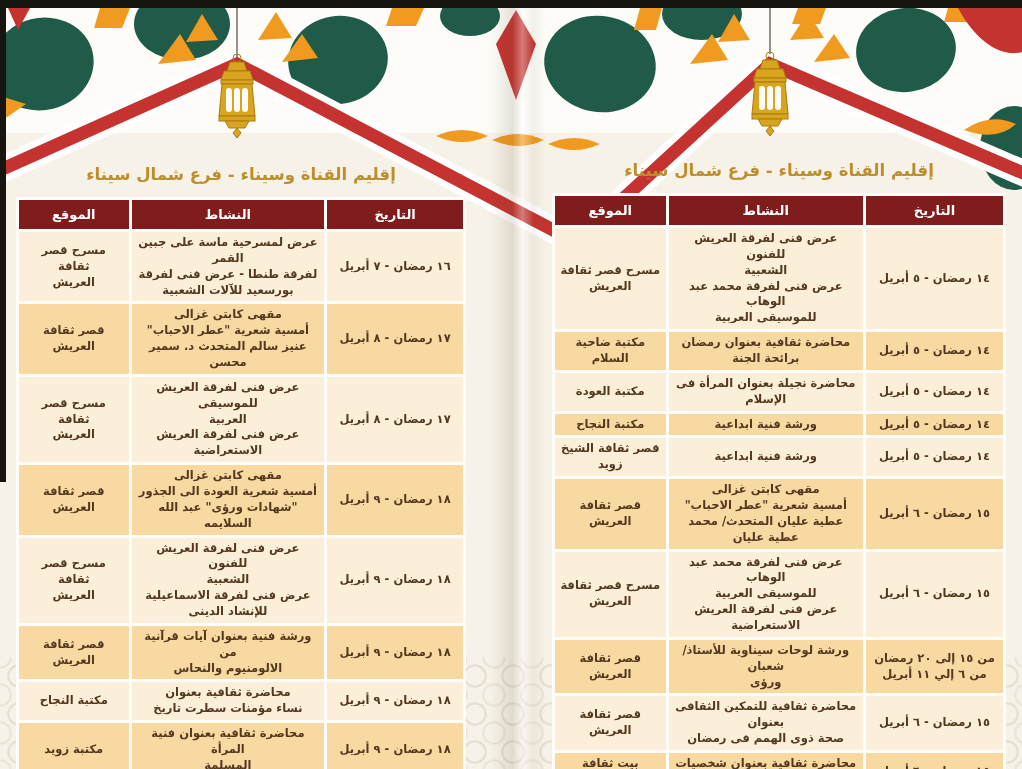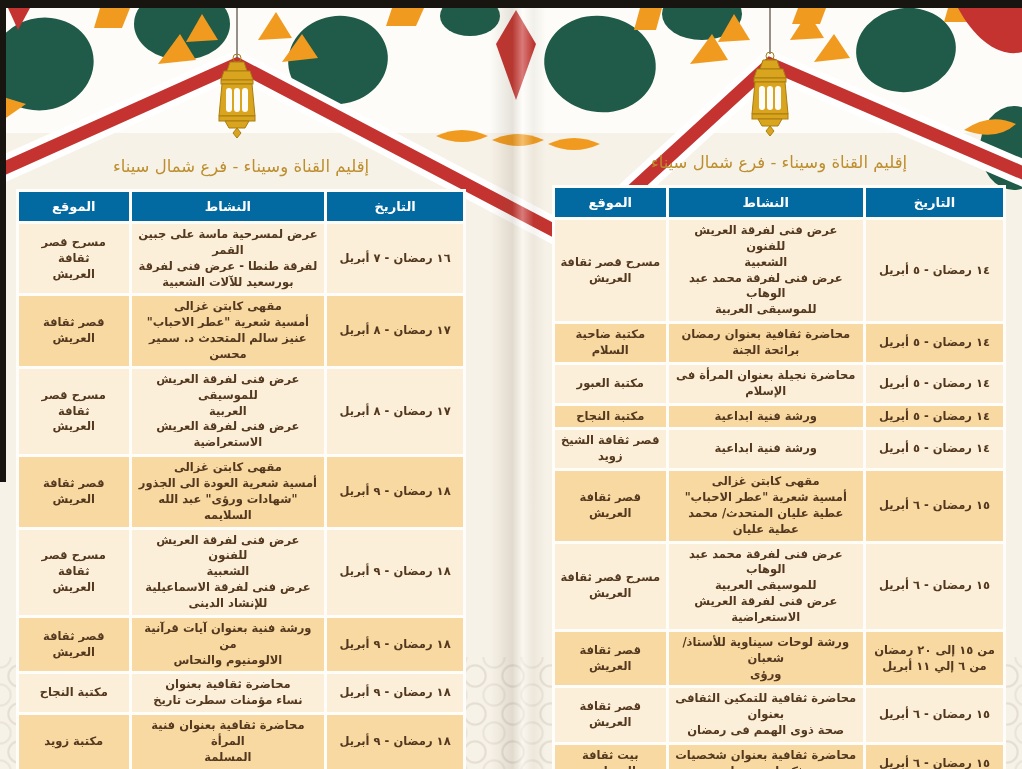--- a/index.html
+++ b/index.html
@@ -22,32 +22,32 @@
   .left-strip{position:absolute;top:0;left:0;width:6px;height:482px;background:#181410;z-index:5;}
   .gutter-shadow{
     position:absolute;left:490px;top:0;width:56px;height:769px;z-index:3;pointer-events:none;
     background:linear-gradient(to right, rgba(101,81,53,0) 0%, rgba(101,81,53,.15) 40%,
       rgba(255,255,255,.35) 58%, rgba(101,81,53,.07) 78%, rgba(101,81,53,0) 100%);
   }
   .page{position:absolute;z-index:2;direction:rtl;}
   .page-left{left:16px;top:150px;width:450px;}
   .page-right{left:552px;top:146px;width:454px;}
   .page-title{
-    margin:4px 0 13px 0;padding-top:3px;text-align:center;
-    color:#bd8e2d;font-size:16.5px;font-weight:normal;letter-spacing:0;
+    margin:12px 0 13px 0;padding-top:3px;text-align:center;
+    color:#bd8e2d;font-size:16.5px;font-weight:bold;letter-spacing:0;
   }
   table.events{
     width:100%;border-collapse:separate;border-spacing:3px;
     background:#fefdfa;direction:rtl;table-layout:fixed;
   }
   col.c-date{width:31%;}
   col.c-act{width:44%;}
   col.c-loc{width:25%;}
   .events th{
-    background:#0369a1;color:#ffffff;font-size:13px;font-weight:bold;
+    background:#7f1d1d;color:#ffffff;font-size:13px;font-weight:bold;
     padding:7px 3px;text-align:center;
   }
   .events td{
     color:#53381f;font-size:11.5px;font-weight:bold;text-align:center;
     vertical-align:middle;padding:3px 5px;line-height:1.38;white-space:pre-line;
   }
   .events tbody tr:nth-child(odd) td{background:#fcefd9;}
   .events tbody tr:nth-child(even) td{background:#f7d9a1;}
 </style>
 </head>
@@ -155,21 +155,21 @@
   </tr>
           <tr>
     <td>١٤ رمضان - ٥ أبريل</td>
     <td>محاضرة ثقافية بعنوان رمضان
 برائحة الجنة</td>
     <td>مكتبة ضاحية السلام</td>
   </tr>
           <tr>
     <td>١٤ رمضان - ٥ أبريل</td>
     <td>محاضرة نجيلة بعنوان المرأة فى الإسلام</td>
-    <td>مكتبة العبور</td>
+    <td>مكتبة العودة</td>
   </tr>
           <tr>
     <td>١٤ رمضان - ٥ أبريل</td>
     <td>ورشة فنية ابداعية</td>
     <td>مكتبة النجاح</td>
   </tr>
           <tr>
     <td>١٤ رمضان - ٥ أبريل</td>
     <td>ورشة فنية ابداعية</td>
     <td>قصر ثقافة الشيخ

